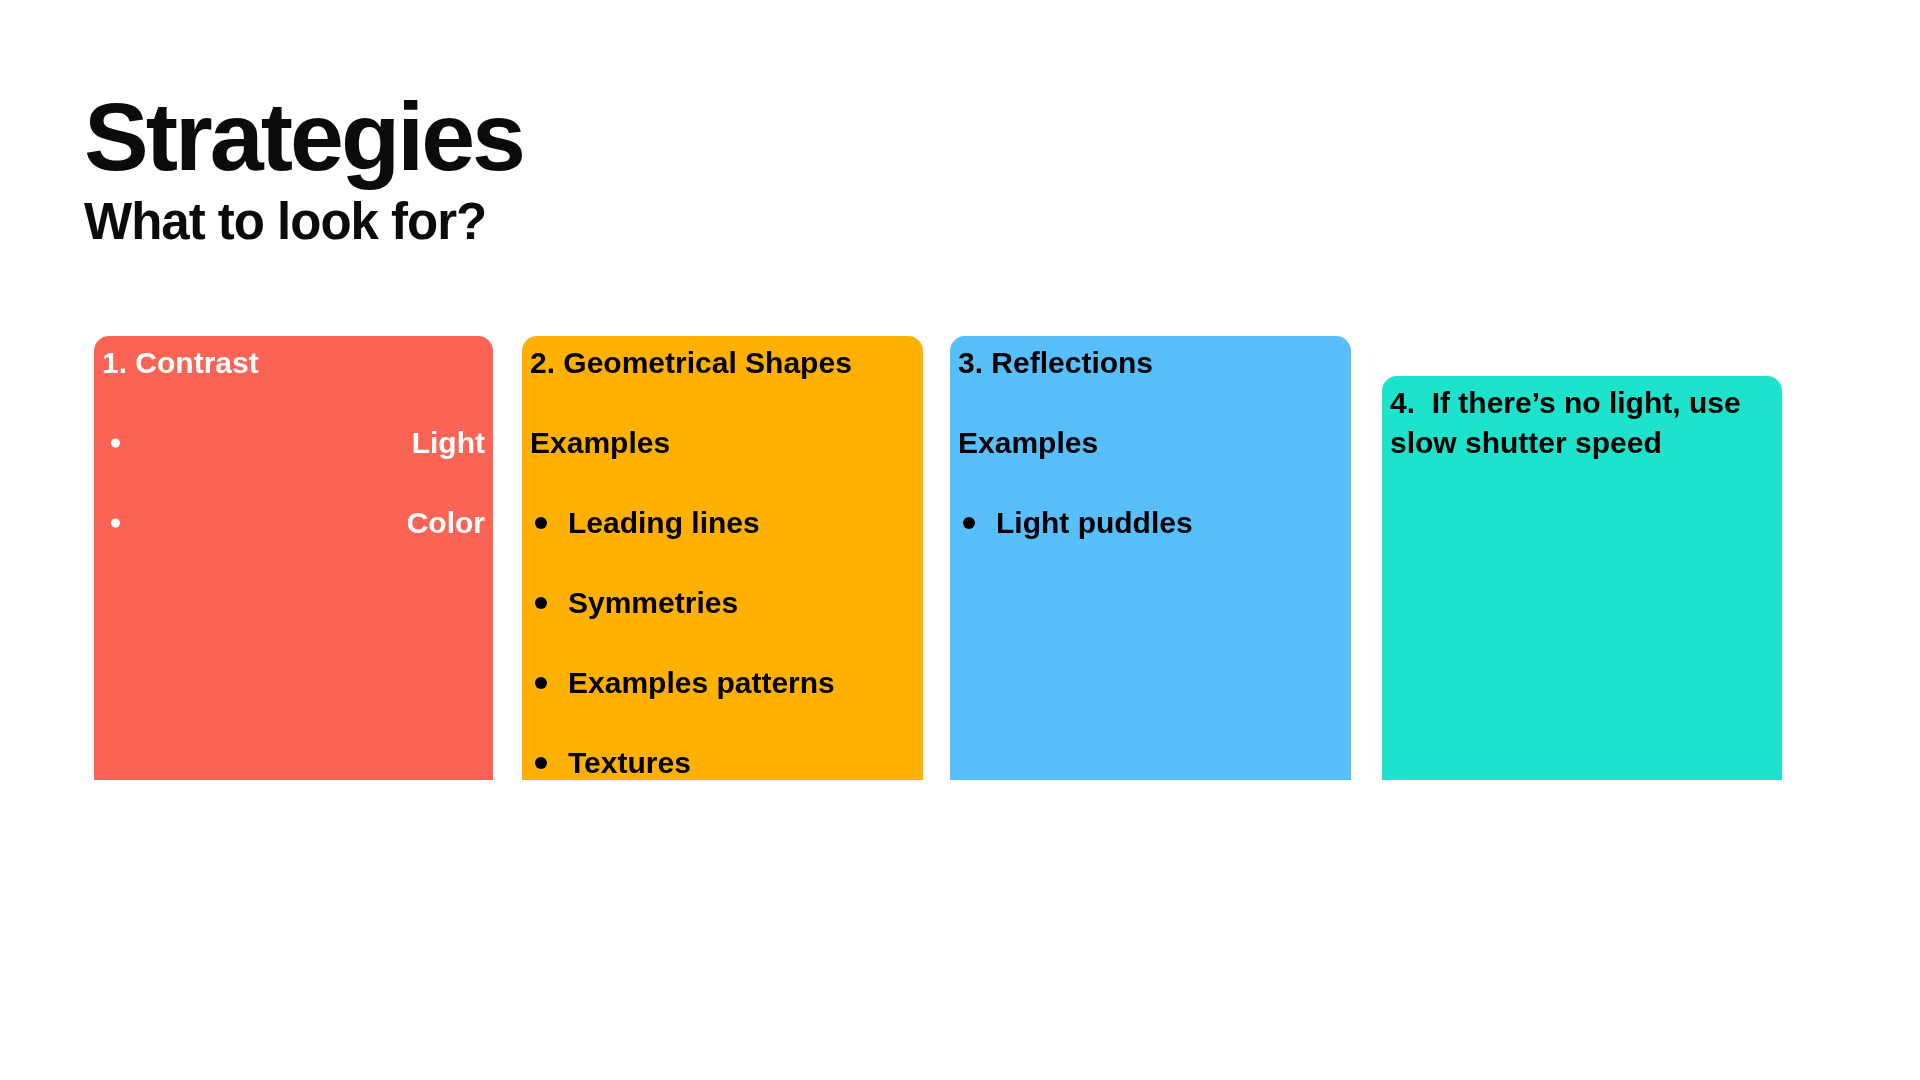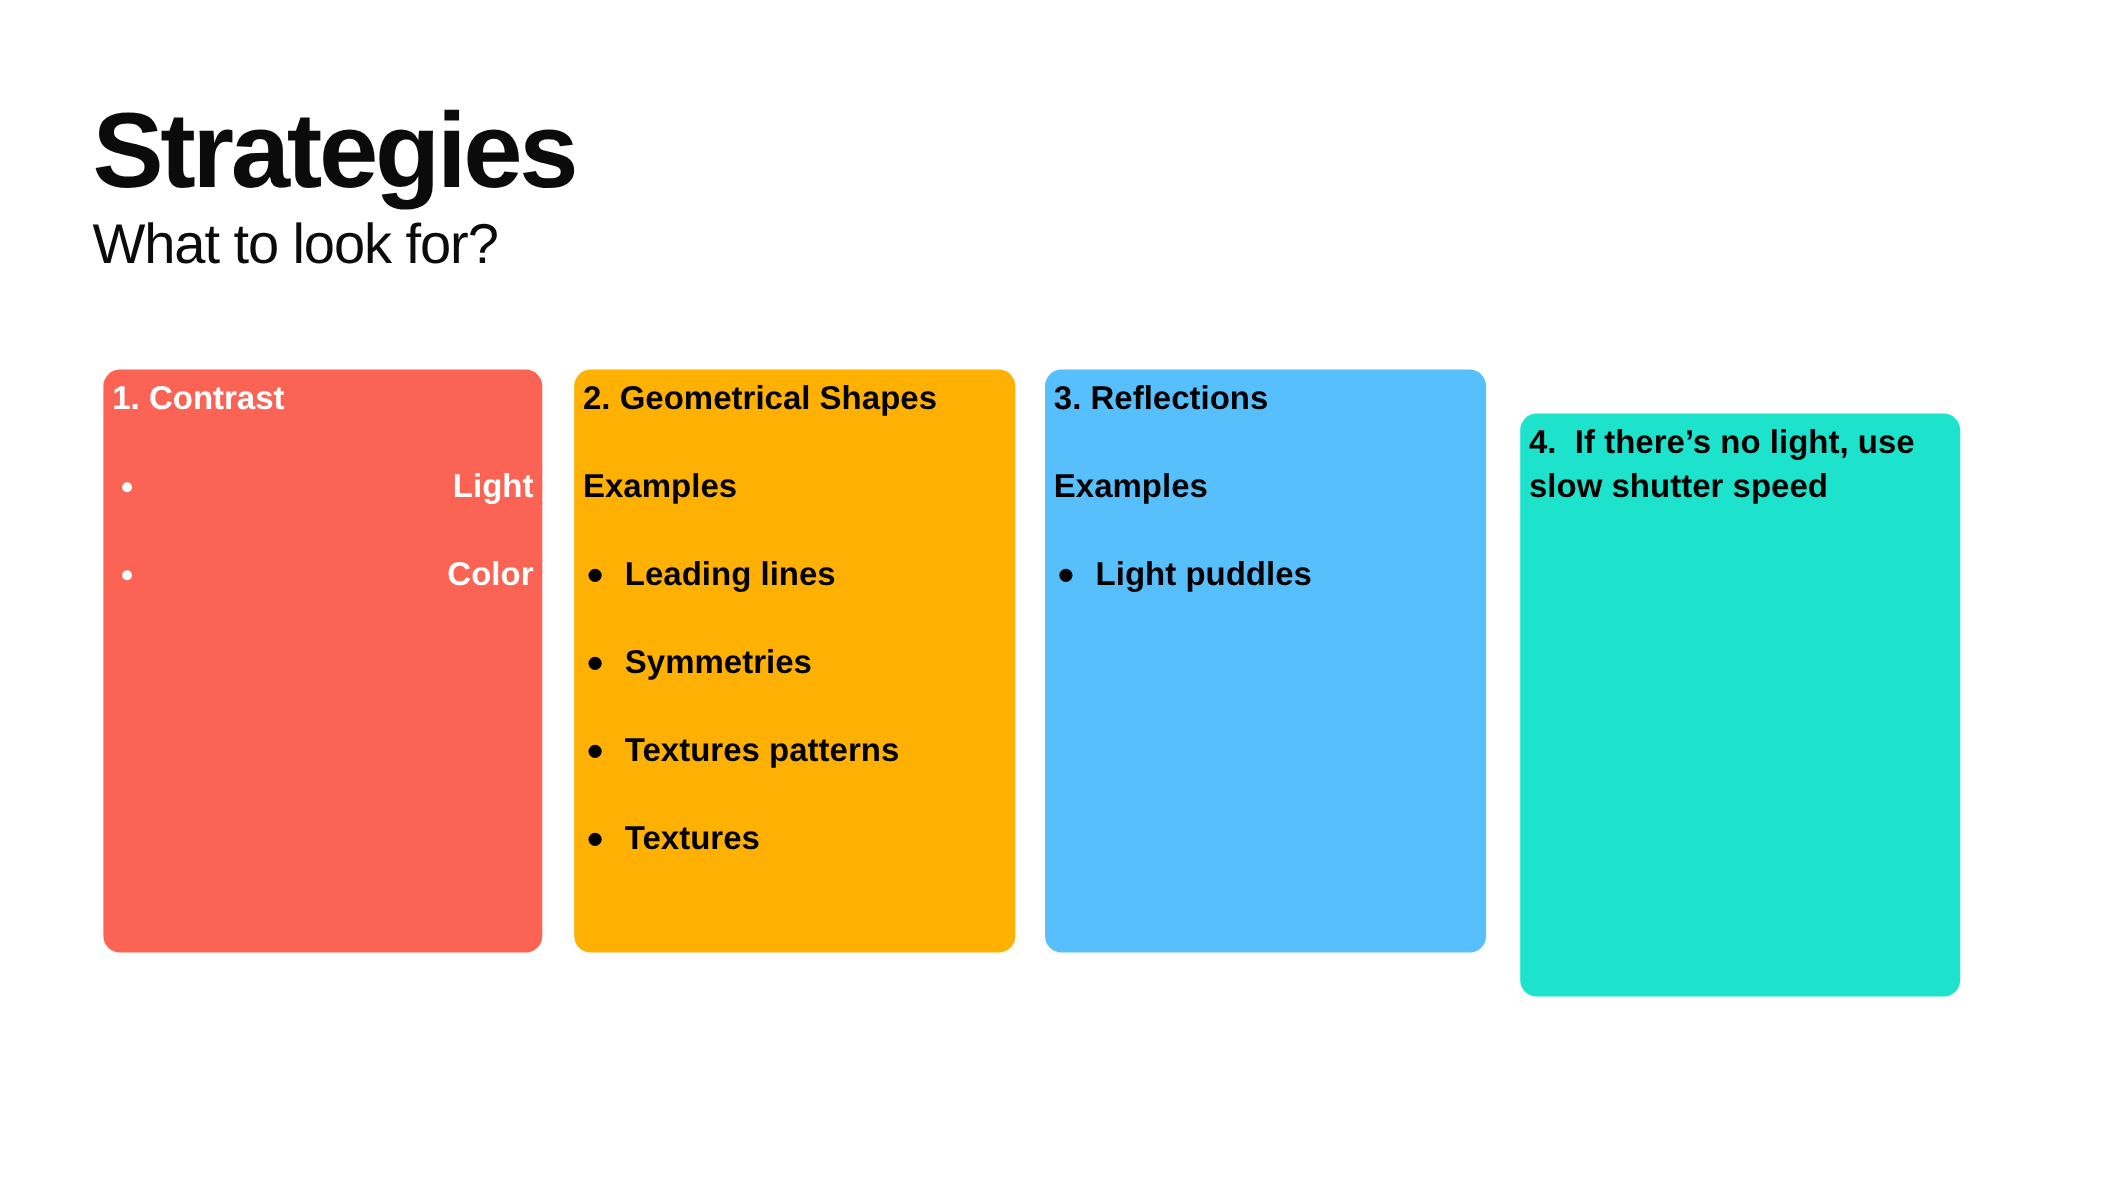--- a/index.html
+++ b/index.html
@@ -3,21 +3,21 @@
 <meta charset="utf-8">
 <style>
   html, body {
     margin: 0;
     padding: 0;
     background: #ffffff;
   }
   .slide {
     position: relative;
     width: 1920px;
-    height: 1080px;
+    height: 780px;
     background: #ffffff;
     overflow: hidden;
     font-family: "Liberation Sans", sans-serif;
     color: #000000;
   }
   .slide-title {
     position: absolute;
     left: 84px;
     top: 88px;
     font-size: 97px;
@@ -25,21 +25,21 @@
     letter-spacing: -3px;
     line-height: 1;
     color: #0b0b0b;
     white-space: nowrap;
   }
   .slide-subtitle {
     position: absolute;
     left: 84px;
     top: 196px;
     font-size: 51px;
-    font-weight: 400;
+    font-weight: 700;
     letter-spacing: -1px;
     line-height: 1;
     color: #0b0b0b;
     white-space: nowrap;
   }
   .card {
     position: absolute;
     top: 336px;
     height: 530px;
     box-sizing: border-box;
@@ -105,21 +105,21 @@
     <div class="card-item bulleted">
       <span class="bullet-dot"></span>
       <span>Leading lines</span>
     </div>
     <div class="card-item bulleted">
       <span class="bullet-dot"></span>
       <span>Symmetries</span>
     </div>
     <div class="card-item bulleted">
       <span class="bullet-dot"></span>
-      <span>Textures patterns</span>
+      <span>Examples patterns</span>
     </div>
     <div class="card-item bulleted">
       <span class="bullet-dot"></span>
       <span>Textures</span>
     </div>
   </div>
 
   <div class="card card-3" style="background: rgb(86, 191, 252); color: rgb(0, 0, 0);">
     <div class="card-heading">3. Reflections</div>
     <div class="card-item">

